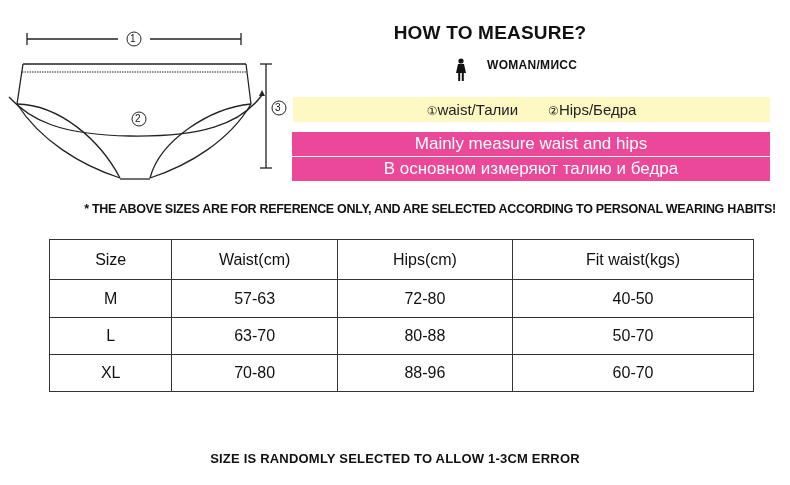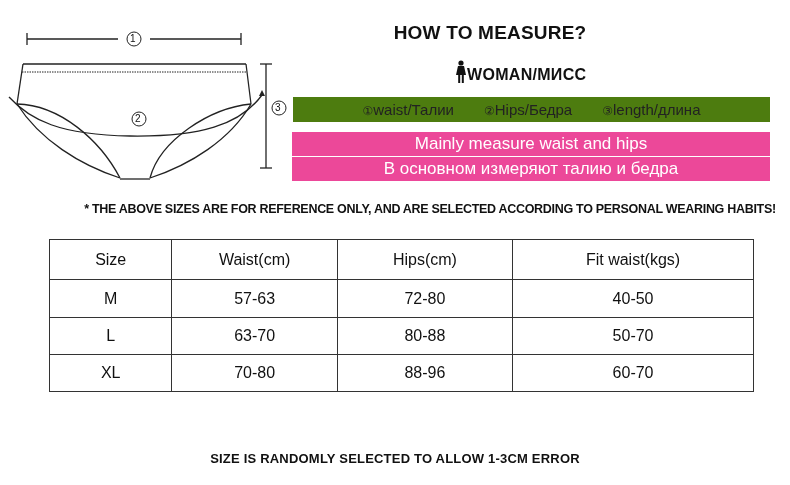--- a/index.html
+++ b/index.html
@@ -1,20 +1,20 @@
 <!DOCTYPE html>
 <html><head>
 <meta charset="utf-8">
 <style>
   html,body{margin:0;padding:0;background:#fff;}
   body{width:790px;height:485px;position:relative;overflow:hidden;font-family:"Liberation Sans",sans-serif;color:#111;}
   .abs{position:absolute;}
   .title{left:290px;top:22px;width:400px;text-align:center;font-weight:bold;font-size:19px;letter-spacing:0.2px;}
-  .gender{left:455px;top:58px;height:26px;display:flex;align-items:flex-end;gap:0;font-size:16px;font-weight:bold;letter-spacing:0.3px;}
-  .legend{left:293px;top:97px;width:477px;height:25px;background:#4d7c0f;display:flex;align-items:center;justify-content:center;gap:30px;font-size:15px;color:#222;}
+  .gender{left:455px;top:58px;height:26px;display:flex;align-items:flex-start;gap:20px;font-size:12px;font-weight:bold;letter-spacing:0.3px;}
+  .legend{left:293px;top:97px;width:477px;height:25px;background:#fef9c3;display:flex;align-items:center;justify-content:center;gap:30px;font-size:15px;color:#222;}
   .legend span{white-space:nowrap;}
   .bar{left:292px;width:478px;background:#ec4899;color:#fff;text-align:center;font-size:17px;line-height:24px;height:24px;}
   .bar1{top:132px;}
   .bar2{top:157px;}
   .note{left:0;top:202px;width:790px;text-align:center;font-size:12.5px;font-weight:bold;letter-spacing:-0.3px;margin-left:35px;}
   table{position:absolute;left:49px;top:239px;border-collapse:collapse;width:705px;}
   td{border:1.5px solid #333;text-align:center;font-size:16px;padding:0;}
   tr.r0 td{height:39px;}
   tr.r1 td{height:39px;}
   tr.r2 td{height:37px;}
@@ -81,21 +81,20 @@
       <rect x="3.2" y="15" width="2" height="8" fill="#111"></rect>
       <rect x="6.8" y="15" width="2" height="8" fill="#111"></rect>
     </svg>
   </span>
   <span>WOMAN/МИСС</span>
 </div>
 
 <div class="abs legend">
   <span><span style="font-size:12px;">①</span><span>waist/Талии</span></span>
   <span><span style="font-size:12px;">②</span><span>Hips/Бедра</span></span>
-  <span><span style="font-size:12px;">③</span><span>length/длина</span></span>
 </div>
 
 <div class="abs bar bar1">Mainly measure waist and hips</div>
 <div class="abs bar bar2">В основном измеряют талию и бедра</div>
 
 <div class="abs note">* THE ABOVE SIZES ARE FOR REFERENCE ONLY, AND ARE SELECTED ACCORDING TO PERSONAL WEARING HABITS!</div>
 
 <table>
   <tbody>
       <tr class="r0">

